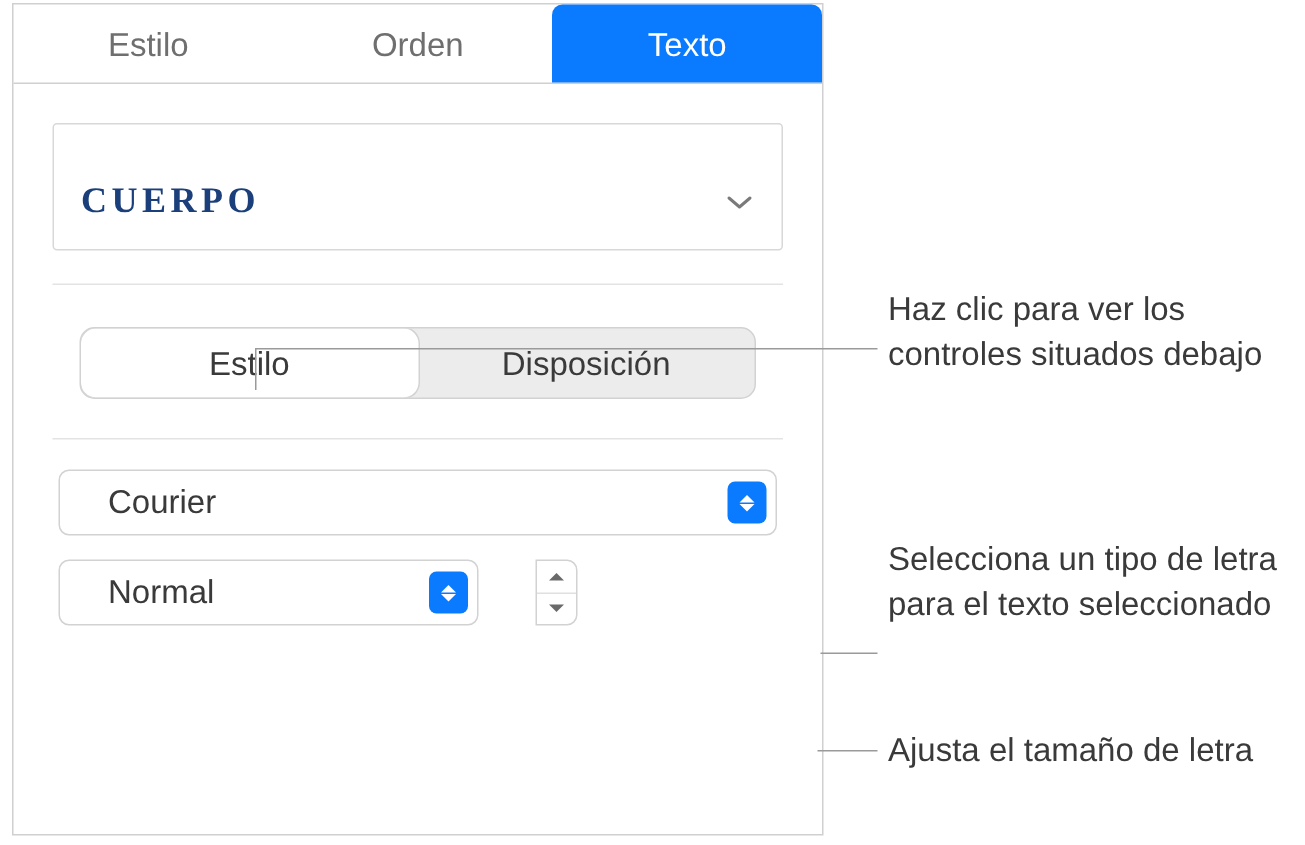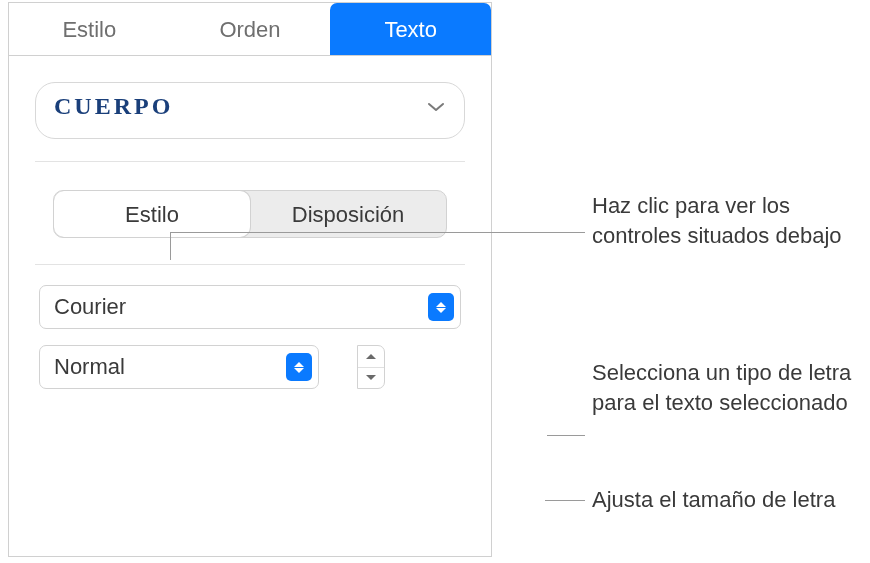--- a/index.html
+++ b/index.html
@@ -8,21 +8,21 @@
       background: #fff;
       width: 870px;
       height: 563px;
       position: relative;
       color: #3a3a3a;
     }
     .panel {
       position: absolute;
       left: 8px;
       top: 2px;
-      width: 484px;
+      width: 541px;
       height: 555px;
       border: 1px solid #d0d0d0;
       background: #fff;
     }
     .tabs {
       display: flex;
       border-bottom: 1px solid #d0d0d0;
     }
     .tab {
       flex: 1;
@@ -35,22 +35,22 @@
     }
     .tab.active {
       background: #0a7aff;
       color: #fff;
       border-radius: 7px 7px 0 0;
       font-weight: 500;
     }
     .para-style-row {
       margin: 26px 26px 0;
       border: 1px solid #d8d8d8;
-      border-radius: 20px;
-      padding: 10px 18px 18px;
+      border-radius: 3px;
+      padding: 38px 18px 18px;
       display: flex;
       align-items: center;
       justify-content: space-between;
       cursor: pointer;
     }
     .para-style-label {
       font-family: "Times New Roman", serif;
       font-weight: 700;
       letter-spacing: 3px;
       font-size: 24px;
@@ -99,21 +99,21 @@
       display: flex;
       gap: 0;
     }
     .popup {
       background: #fff;
       border: 1px solid #d2d2d2;
       border-radius: 7px;
       height: 44px;
       display: flex;
       align-items: center;
-      padding: 0 6px 0 14px;
+      padding: 0 6px 0 32px;
       font-size: 22px;
       color: #3a3a3a;
       cursor: pointer;
     }
     .popup .label { flex: 1; text-align: left; }
     .popup-indicator {
       width: 26px; height: 28px;
       background: #0a7aff;
       border-radius: 5px;
       display: flex; flex-direction: column;

